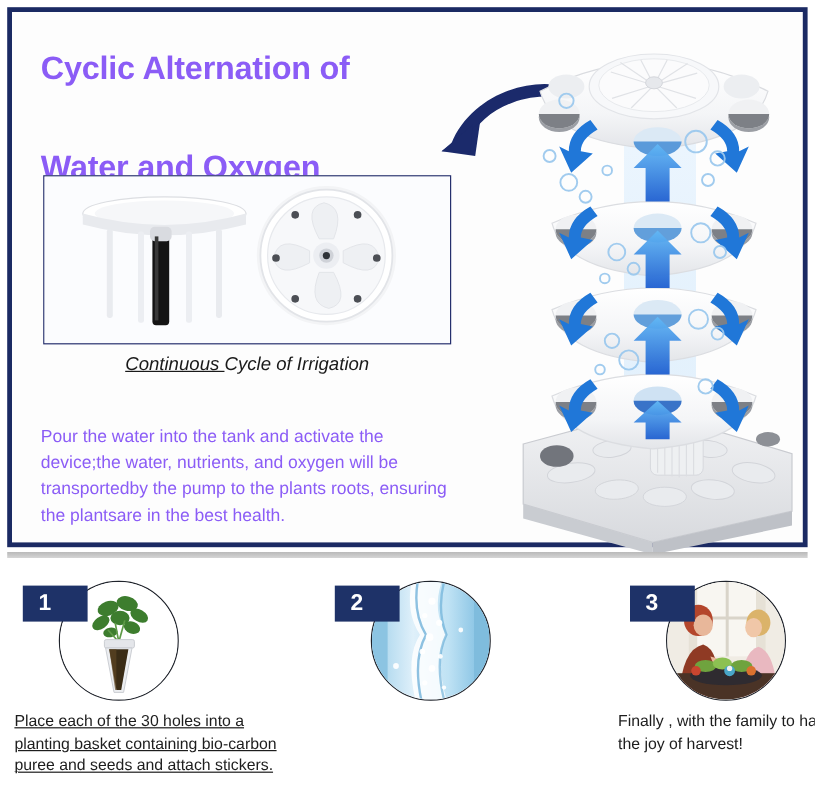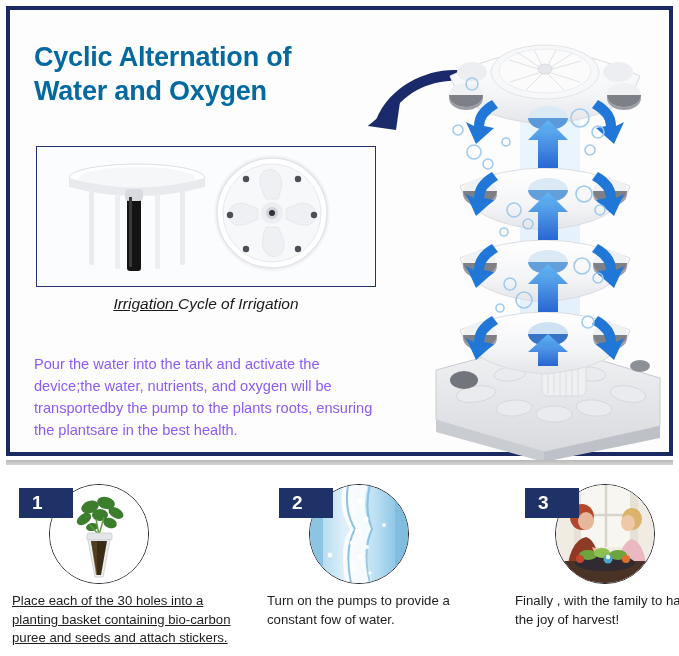--- a/index.html
+++ b/index.html
@@ -7,23 +7,23 @@
   .page{position:relative;width:679px;height:656px;background:#ffffff;}
 
   
   .top-panel{position:absolute;left:6px;top:6px;width:667px;height:450px;
              border:4px solid #1b2a63;background:#fdfdfd;box-sizing:border-box;}
   .panel-shadow{position:absolute;left:6px;top:460px;width:667px;height:5px;
                 background:linear-gradient(#b9b9b9,#d5d5d5);}
 
   
   .heading{position:absolute;left:24px;top:30px;width:345px;
-           font-size:27px;line-height:1.26;font-weight:bold;color:#0369a1;
+           font-size:27px;line-height:1.26;font-weight:bold;color:#8b5cf6;
            letter-spacing:-0.2px;}
-  .heading .l2{display:block;}
+  .heading .l2{display:block;margin-top:48px;}
 
   
   .arrow-wrap{position:absolute;left:356px;top:48px;width:110px;height:72px;}
 
   
   .photo-box{position:absolute;left:26px;top:136px;width:340px;height:141px;
              border:1.5px solid #26306d;background:#fafbfd;box-sizing:border-box;
              overflow:hidden;}
   .caption{position:absolute;left:26px;top:285px;width:340px;text-align:center;
            font-size:15.5px;font-style:italic;color:#1a1a1a;font-family:"Liberation Sans","DejaVu Sans",sans-serif;}
@@ -114,21 +114,21 @@
             <circle cx="-42" cy="2" r="3.2"></circle>
             <circle cx="42" cy="2" r="3.2"></circle>
             <circle cx="-26" cy="36" r="3.2"></circle>
             <circle cx="26" cy="36" r="3.2"></circle>
           </g>
         </g>
       </svg>
     </div>
 
     <div class="caption">
-      <span class="u">Irrigation </span><span>Cycle of Irrigation</span>
+      <span class="u">Continuous </span><span>Cycle of Irrigation</span>
     </div>
 
     <p class="body-copy">Pour the water into the tank and activate the device;the water, nutrients, and oxygen will be transportedby the pump to the plants roots, ensuring the plantsare in the best health.</p>
 
     <div class="tower">
       <svg width="262" height="440" viewBox="0 0 262 440">
         <defs>
           <linearGradient id="tierG" x1="0" y1="0" x2="0" y2="1">
             <stop offset="0%" stop-color="#ffffff"></stop>
             <stop offset="60%" stop-color="#f4f5f7"></stop>
@@ -351,21 +351,20 @@
             <circle cx="42" cy="58" r="2.4"></circle>
               <circle cx="57" cy="62" r="2"></circle>
             <circle cx="50" cy="72" r="2.8"></circle>
               <circle cx="44" cy="84" r="2.2"></circle>
             <circle cx="60" cy="88" r="1.8"></circle>
               <circle cx="20" cy="70" r="2.4"></circle>
             <circle cx="74" cy="40" r="2"></circle>
           </g>
         </svg>
       </div>
-      <div class="step-text">Turn on the pumps to provide a constant fow of water.</div>
     </div>
 
     <div class="step step-3">
       <div class="badge">3</div>
       <div class="circle">
         <svg width="98" height="98" viewBox="0 0 98 98">
           <rect x="0" y="0" width="98" height="98" fill="#f0ece4"></rect>
 
           <rect x="24" y="0" width="52" height="62" fill="#f8f6f1"></rect>
           <g stroke="#d9d4c9" stroke-width="2.5">

